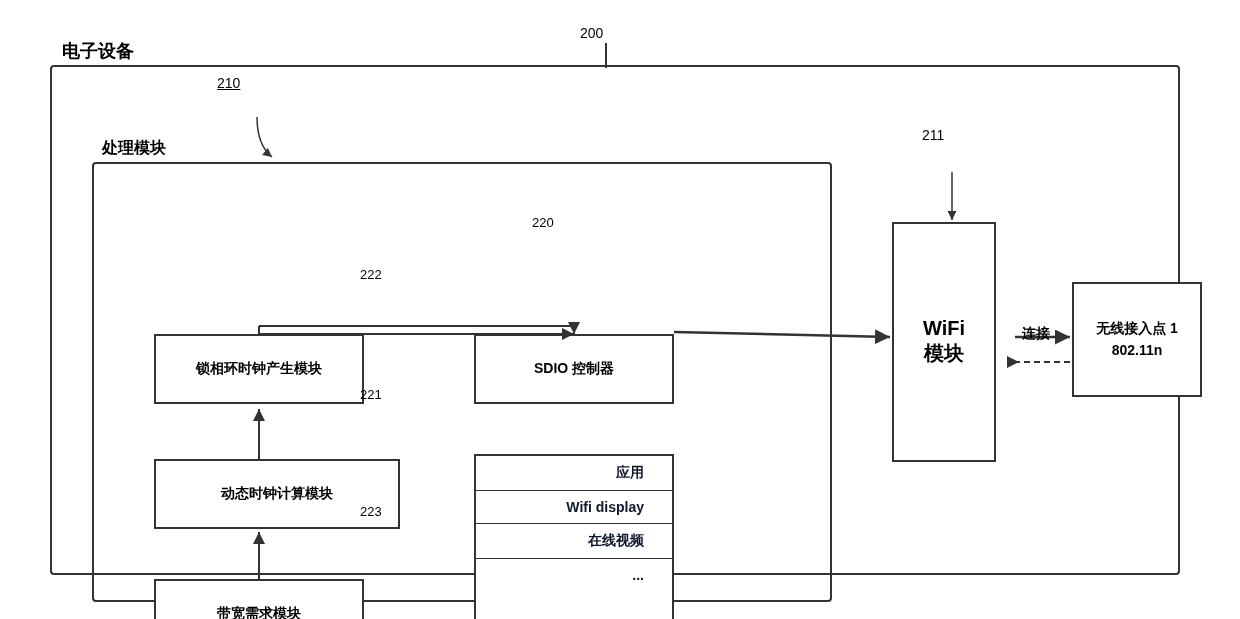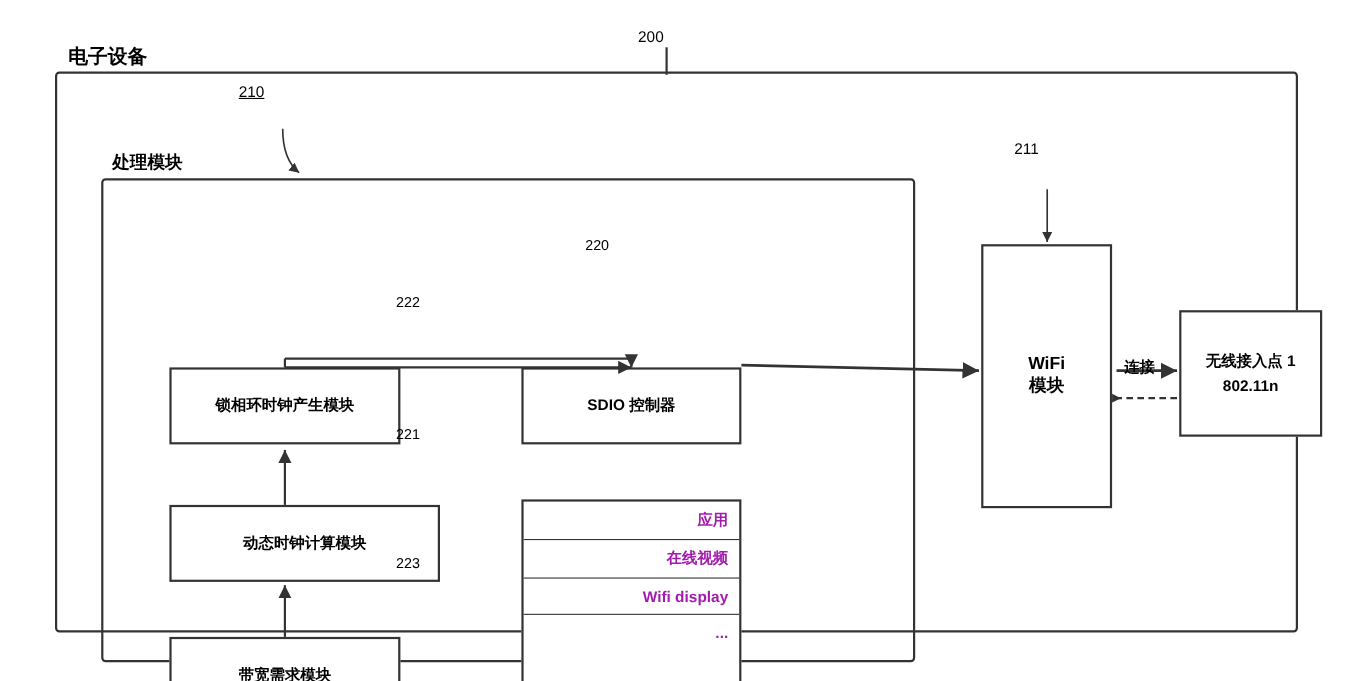--- a/index.html
+++ b/index.html
@@ -140,42 +140,42 @@
       top: 290px;
       left: 380px;
       width: 200px;
       height: 200px;
       display: block;
       padding: 0;
     }
 
     .app-box-row {
       border-bottom: 1.5px solid #333;
-      padding: 8px 10px;
-      font-size: 14px;
-      font-weight: bold;
-      color: #a21caf;
+      padding: 8px 28px;
+      font-size: 14px;
+      font-weight: bold;
+      color: #0f172a;
     }
     .app-box-row:last-child {
       border-bottom: none;
     }
 
     
     .wifi-box {
       position: absolute;
       top: 155px;
       left: 840px;
-      width: 119px;
+      width: 104px;
       height: 240px;
       border: 2px solid #333;
       background: #fff;
       display: flex;
       align-items: center;
       justify-content: center;
-      font-size: 16px;
+      font-size: 20px;
       font-weight: bold;
       color: #000;
       text-align: center;
       writing-mode: horizontal-tb;
       flex-direction: column;
     }
 
     
     .ap-box {
       position: absolute;
@@ -250,22 +250,22 @@
       <div class="module-box bandwidth-box">
         <span>带宽需求模块</span>
       </div>
 
       <div class="module-box sdio-box">
         <span>SDIO 控制器</span>
       </div>
 
       <div class="module-box app-box">
         <div class="app-box-row">应用</div>
+        <div class="app-box-row">Wifi display</div>
         <div class="app-box-row">在线视频</div>
-        <div class="app-box-row">Wifi display</div>
         <div class="app-box-row">...</div>
       </div>
 
       <svg class="arrows-svg">
 
         <defs>
           <marker id="arrowhead" markerWidth="8" markerHeight="8" refX="6" refY="3" orient="auto">
             <polygon points="0 0, 6 3, 0 6" fill="#333"></polygon>
           </marker>
           <marker id="arrowhead-left" markerWidth="8" markerHeight="8" refX="2" refY="3" orient="auto">

